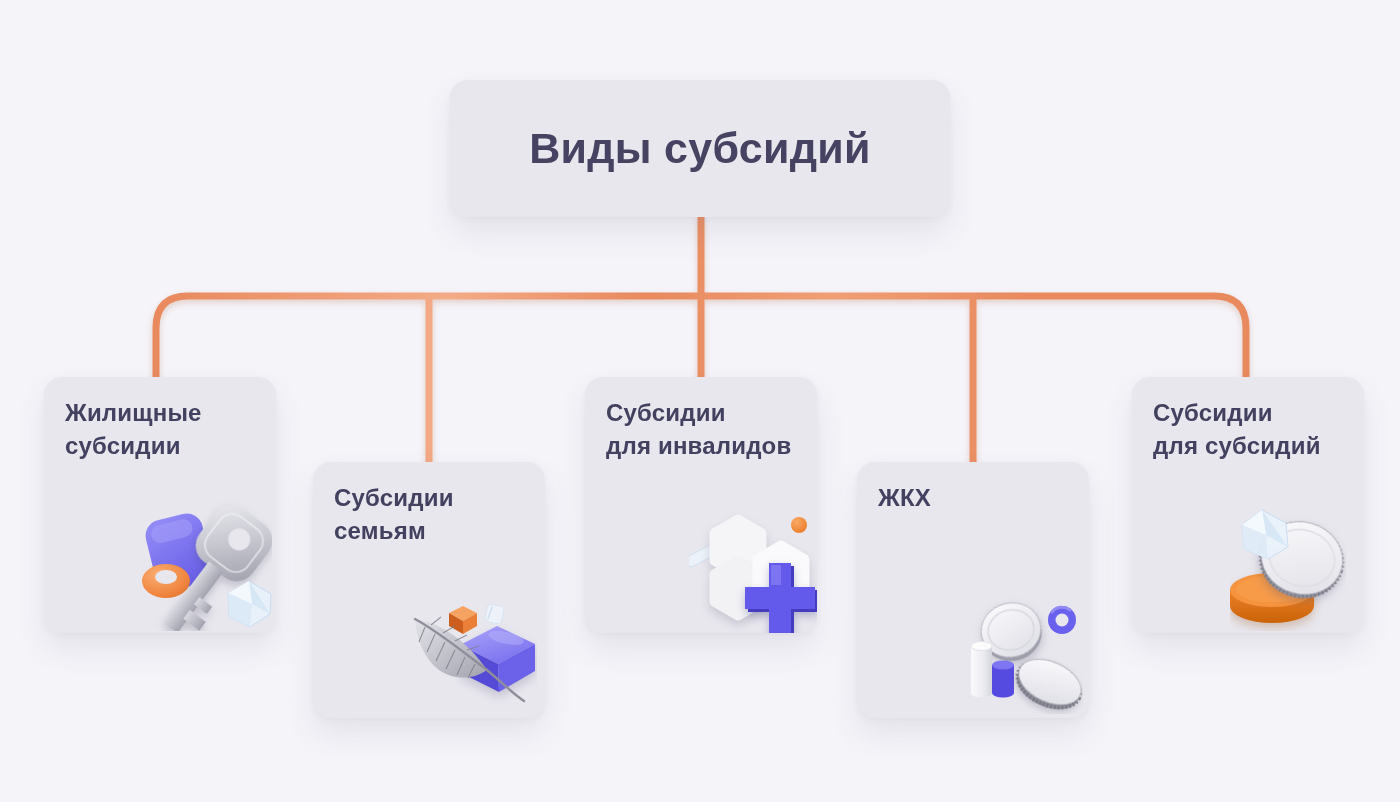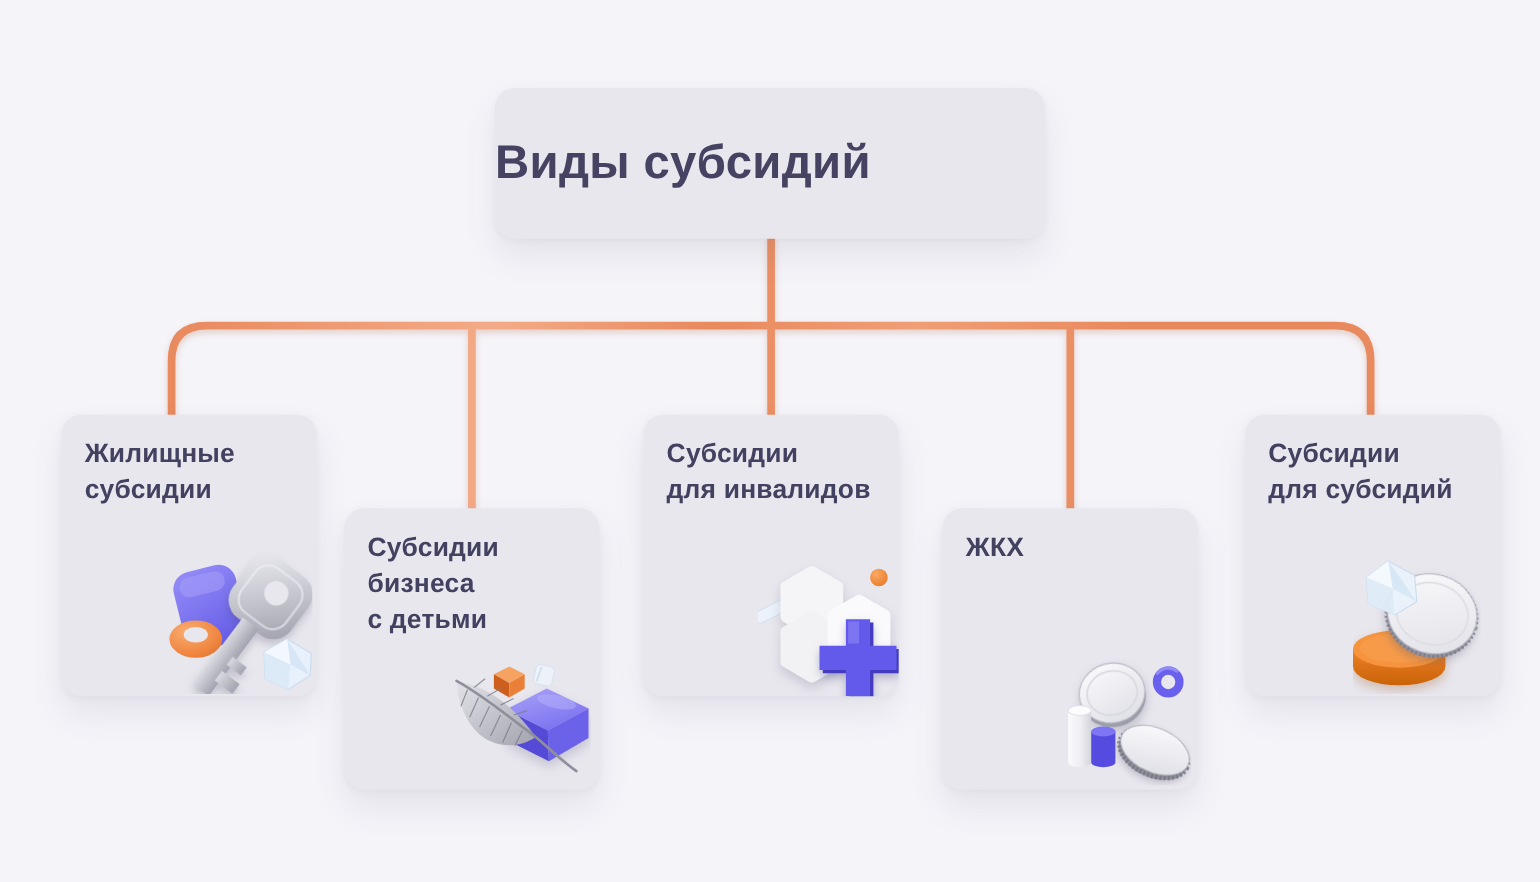--- a/index.html
+++ b/index.html
@@ -15,27 +15,27 @@
 
   .node-card{
     position:absolute;
     background:#e8e7ee;
     border-radius:18px;
     box-shadow:0 16px 30px rgba(86,84,118,.10),0 2px 6px rgba(86,84,118,.05);
     box-sizing:border-box;
   }
   .title-card{
     left:450px;top:80px;width:500px;height:137px;
-    display:flex;align-items:center;justify-content:flex-start;
+    display:flex;align-items:center;justify-content:center;
   }
   .title-text{
     font-size:43px;font-weight:700;color:#454361;letter-spacing:.3px;
   }
   .card{width:232px;height:256px;padding:19px 21px;}
-  .card-1{left:56px;top:377px;}
+  .card-1{left:44px;top:377px;}
   .card-2{left:313px;top:462px;}
   .card-3{left:585px;top:377px;}
   .card-4{left:857px;top:462px;}
   .card-5{left:1132px;top:377px;}
   .card-label{
     font-size:24px;line-height:33px;font-weight:700;color:#434160;letter-spacing:.2px;
     position:relative;z-index:2;
   }
   .illus{position:absolute;z-index:1;}
   .illus-1{right:4px;bottom:2px;}
@@ -122,22 +122,21 @@
         <polygon points="157,120 160,143 178,153" fill="#d6e7f7"></polygon>
         <polygon points="157,120 160,143 136,132" fill="#f4f9fe"></polygon>
         <polygon points="160,143 158,166 137,156 136,132" fill="#dcebf8"></polygon>
       </g>
     </svg>
   </div>
 
   <div class="node-card card card-2">
     <div class="card-label">
       <div>Субсидии</div>
-      <div>бизнеса</div>
-      <div>с детьми</div>
+      <div>семьям</div>
     </div>
     <svg class="illus illus-2" width="126" height="110" viewBox="0 0 126 110">
       <defs>
         <linearGradient id="cubeTop" x1="0" y1="0" x2="0.6" y2="1">
           <stop offset="0" stop-color="#aaa4f8"></stop>
             <stop offset="1" stop-color="#7b72f0"></stop>
         </linearGradient>
         <linearGradient id="feathG" x1="0" y1="0" x2="1" y2="1">
           <stop offset="0" stop-color="#e3e3e9"></stop>
             <stop offset="1" stop-color="#a3a3af"></stop>

